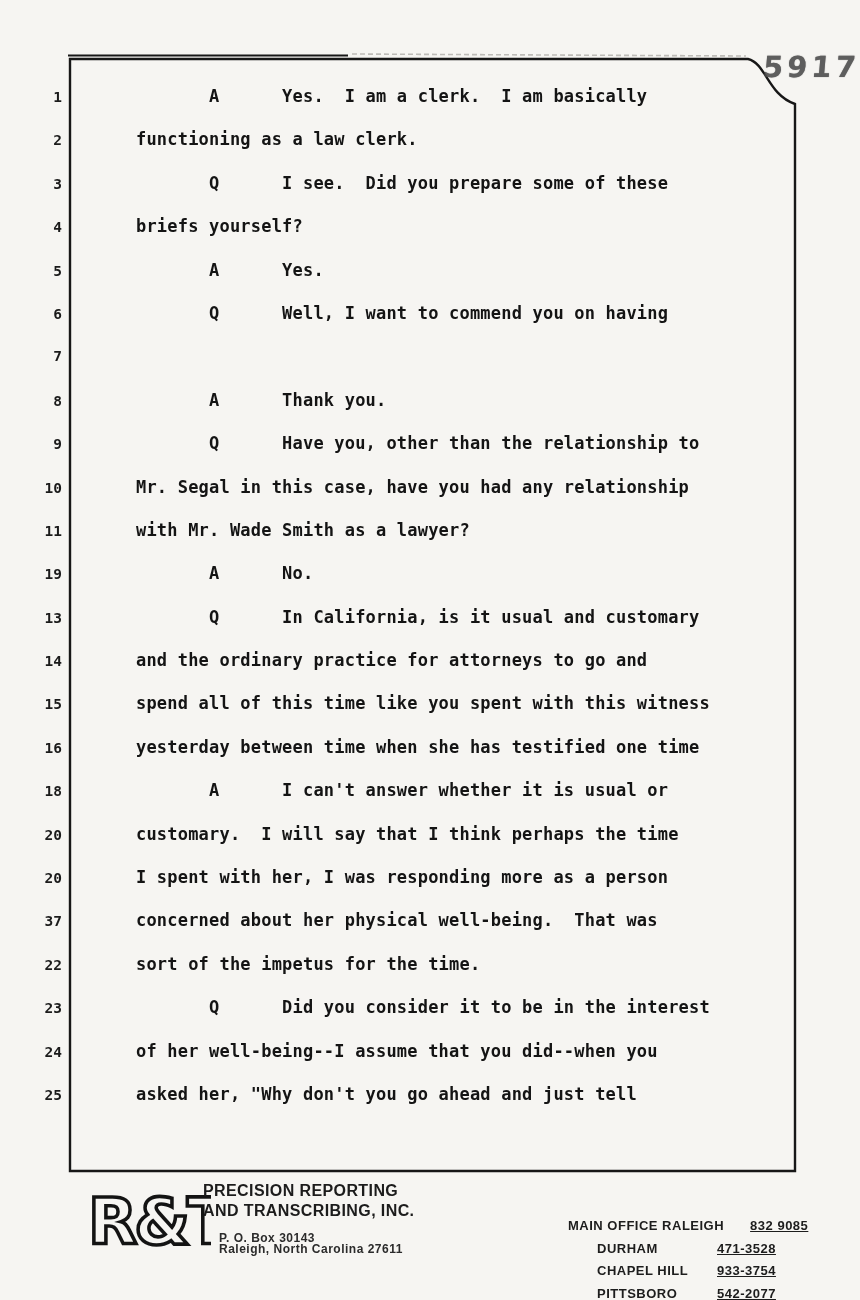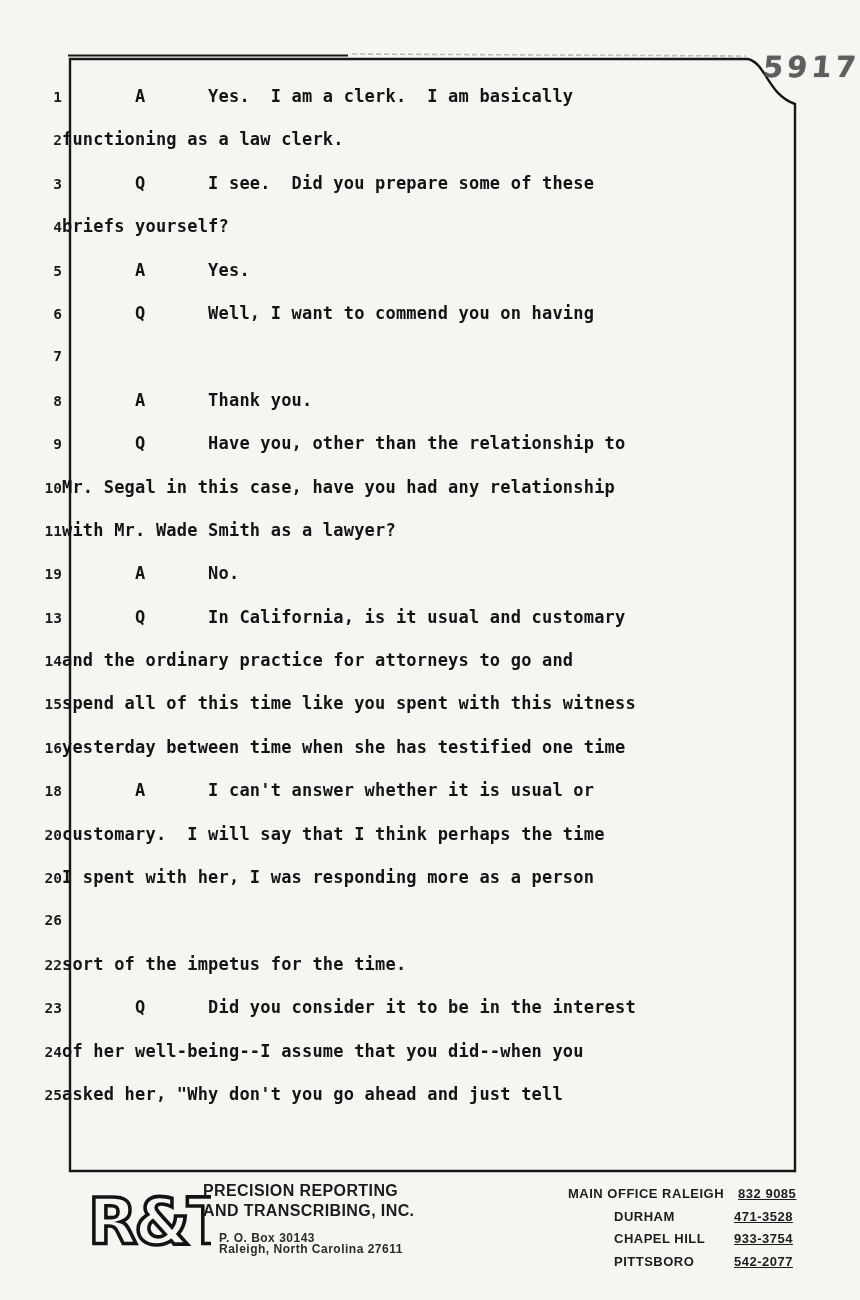--- a/index.html
+++ b/index.html
@@ -26,21 +26,21 @@
 
   .lines { position:absolute; left:0; top:75px; width:860px; }
   .line-row { display:flex; height:43.4px; align-items:baseline; }
   .line-num {
     flex:0 0 62px; text-align:right;
     font-family:"DejaVu Sans Mono", monospace;
     font-weight:700; font-size:14.5px; line-height:43.4px;
     color:#1b1b1b;
   }
   .line-text {
-    white-space:pre; 
+    white-space:pre; margin-left:74px;
     font-family:"DejaVu Sans Mono", monospace;
     font-weight:700; font-size:17px; line-height:43.4px;
     color:#141414; letter-spacing:0.2px;text-align:center;
   }
 
   .logo-svg { position:absolute; left:86px; top:1176px; }
   .company {
     position:absolute; left:203px; top:1181px;
     font-weight:700; font-size:16px; line-height:20px;
     letter-spacing:0.4px; color:#1c1c1c;
@@ -48,22 +48,22 @@
   .address {
     position:absolute; left:219px; top:1233px;
     font-weight:700; font-size:12px; line-height:11px;
     color:#2b2b2b; filter:blur(0.7px); letter-spacing:0.5px;
   }
   .phones {
     position:absolute; left:568px; top:1183px;
     font-weight:700; font-size:13px; line-height:22.6px;
     letter-spacing:0.5px; color:#1d1d1d;
   }
-  .phone-row { display:grid; grid-template-columns:120px auto; margin-left:46px; }
-  .phone-row.main { display:flex; gap:14px; margin-left:0; }
+  .phone-row { display:grid; grid-template-columns:120px auto; margin-left:29px; }
+  .phone-row.main { display:flex; gap:26px; margin-left:0;margin-top:32px; }
   .phone-num { font-variant-numeric:tabular-nums;text-decoration:underline; }
 </style>
 </head>
 <body>
 
 <div class="page">
 
   <svg class="border-svg" viewBox="0 0 860 1300" xmlns="http://www.w3.org/2000/svg">
     <path d="M 70 59 L 748 59 C 766 63 768 95 795 104 L 795 1171 L 70 1171 Z" fill="none" stroke="#171717" stroke-width="2.4"></path>
     <path d="M 68 55.5 L 348 55.5" fill="none" stroke="#171717" stroke-width="2"></path>
@@ -142,21 +142,22 @@
       </div>
       <div class="line-row">
         <span class="line-num">20</span>
         <span class="line-text">customary.  I will say that I think perhaps the time</span>
       </div>
       <div class="line-row">
         <span class="line-num">20</span>
         <span class="line-text">I spent with her, I was responding more as a person</span>
       </div>
       <div class="line-row">
-        <span class="line-num">26</span>
+        <span class="line-num">37</span>
+        <span class="line-text">concerned about her physical well-being.  That was</span>
       </div>
       <div class="line-row">
         <span class="line-num">22</span>
         <span class="line-text">sort of the impetus for the time.</span>
       </div>
       <div class="line-row">
         <span class="line-num">23</span>
         <span class="line-text">       Q      Did you consider it to be in the interest</span>
       </div>
       <div class="line-row">

